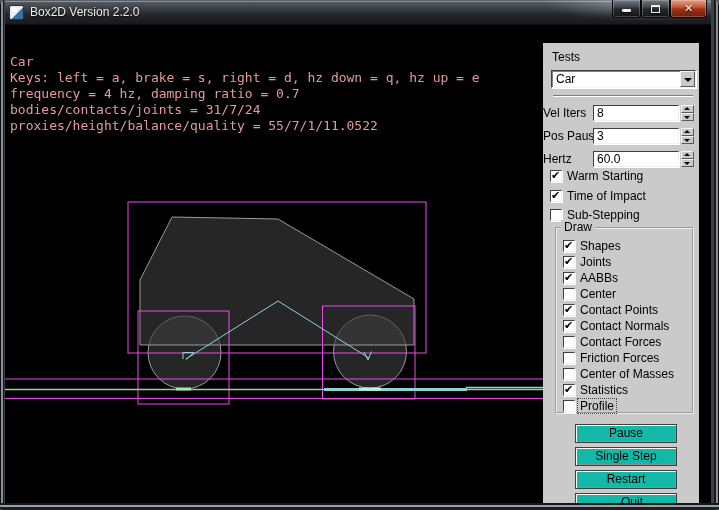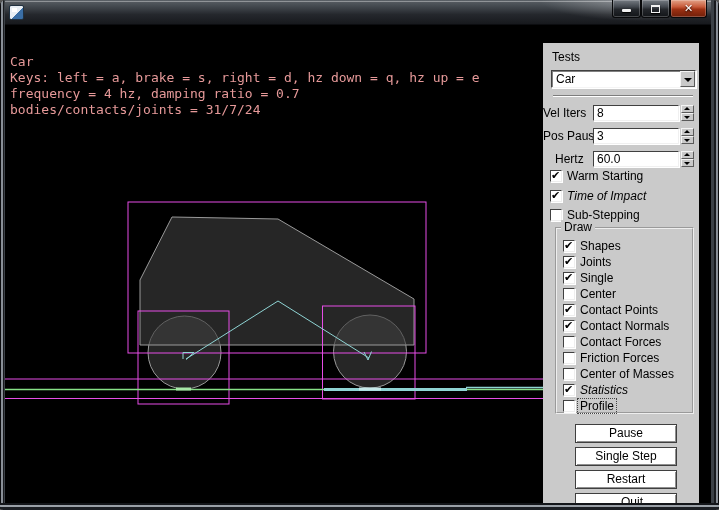--- a/index.html
+++ b/index.html
@@ -81,35 +81,36 @@
       border:1px solid; border-color:#404040 #eee #eee #404040; box-shadow:1px 1px 0 #fff; }
   .cbox .tick { position:absolute; left:0px; top:-2px; font-size:11px; font-weight:bold; color:#000;
       font-family:"DejaVu Sans", sans-serif; }
   .cblabel { position:absolute; white-space:nowrap; }
   .cblabel.focus { outline:1px dotted #444; padding:0 2px; margin-left:-2px; }
 
   .group { position:absolute; left:12px; top:184px; width:139px; height:187px;
       border:2px groove #eee; }
   .group-title { position:absolute; left:18px; top:177px; background:#CACACA; padding:0 3px; }
 
-  .pbtn { position:absolute; left:32px; width:102px; height:19px; background:#ffffff;
+  .pbtn { position:absolute; left:32px; width:102px; height:19px; background:#14b8a6;
       border:1px solid #3f3f3f; box-shadow:inset 1px 1px 0 #fff, inset -1px -1px 0 #8f8f8f;
       text-align:center; font-size:12px; line-height:17px; cursor:default; }
 </style>
 </head>
 <body>
 
 <div class="window">
 
   <div class="titlebar">
     <div class="shine"></div>
     <div class="topline"></div>
     <div class="app-icon">
         <i></i>
       </div>
+    <div class="title-text">Box2D Version 2.2.0</div>
     <div class="wbtn" style="left:612px;width:29px;">
       <div class="glyph-min"></div>
     </div>
     <div class="wbtn" style="left:641px;width:29px;">
       <div class="glyph-max"></div>
     </div>
     <div class="wbtn close" style="left:670px;width:37px;">
       <div class="glyph-close">✕</div>
     </div>
   </div>
@@ -129,21 +130,21 @@
         <line x1="324" y1="371.5" x2="467" y2="371.5" stroke="#8FD4D4" stroke-width="3"></line>
         <line x1="466" y1="369.5" x2="547" y2="369.5" stroke="#8FD4D4" stroke-width="1.5"></line>
         <line x1="278" y1="283" x2="186" y2="341" stroke="#8FD4D4" stroke-width="1"></line>
         <line x1="278" y1="283" x2="369" y2="340" stroke="#8FD4D4" stroke-width="1"></line>
         <polyline points="183,341 183,334.5 194,334.5 186,341.5" fill="none" stroke="#8FD4D4" stroke-width="1"></polyline>
         <polyline points="364,334 368,342 371.5,333.5" fill="none" stroke="#8FD4D4" stroke-width="1"></polyline>
         <rect x="176" y="369.5" width="15" height="3" fill="#A6E6A6"></rect>
         <rect x="359" y="369.5" width="22" height="3" fill="#C6EAEA"></rect>
       </svg>
 
-    <div class="stats" id="stats" style="color: rgb(230, 153, 153);"><div>Car</div><div>Keys: left = a, brake = s, right = d, hz down = q, hz up = e</div><div>frequency = 4 hz, damping ratio = 0.7</div><div>bodies/contacts/joints = 31/7/24</div></div>
+    <div class="stats" id="stats" style="color: rgb(230, 153, 153);"><div>Car</div><div>Keys: left = a, brake = s, right = d, hz down = q, hz up = e</div><div>frequency = 4 hz, damping ratio = 0.7</div><div>bodies/contacts/joints = 31/7/24</div><div>proxies/height/balance/quality = 55/7/1/11.0522</div></div>
 
     <div class="panel">
       <div class="plabel" style="left:9px;top:7px;">Tests</div>
 
       <div class="combo">
         <span class="combo-text">Car</span>
         <span class="combo-btn">
             <i></i>
           </span>
       </div>
@@ -168,81 +169,81 @@
             <span>3</span>
           </div>
           <div class="spinner" style="top: 85px;">
             <div class="spin up">
               <i></i>
             </div>
             <div class="spin dn">
               <i></i>
             </div>
           </div>
-          <div class="plabel flabel frow" style="top: 109px; padding-left: 12px;">Hertz</div>
+          <div class="plabel flabel frow" style="top: 109px;">Hertz</div>
           <div class="field" style="top: 108px;">
             <span>60.0</span>
           </div>
           <div class="spinner" style="top: 108px;">
             <div class="spin up">
               <i></i>
             </div>
             <div class="spin dn">
               <i></i>
             </div>
           </div>
         </div>
       <div id="main-checks">
           <div class="cbox" style="left: 7px; top: 127px;">
             <span class="tick">✔</span>
           </div>
           <div class="cblabel" style="left: 24px; top: 126px;">Warm Starting</div>
           <div class="cbox" style="left: 7px; top: 146.5px;">
             <span class="tick">✔</span>
           </div>
-          <div class="cblabel" style="left: 24px; top: 145.5px; font-style: italic;">Time of Impact</div>
+          <div class="cblabel" style="left: 24px; top: 145.5px;">Time of Impact</div>
           <div class="cbox" style="left: 7px; top: 166px;"></div>
           <div class="cblabel" style="left: 24px; top: 165px;">Sub-Stepping</div>
         </div>
 
       <div class="group"></div>
       <div class="group-title">Draw</div>
       <div id="draw-checks">
           <div class="cbox" style="left: 20px; top: 197px;">
             <span class="tick">✔</span>
           </div>
           <div class="cblabel" style="left: 37px; top: 196px;">Shapes</div>
           <div class="cbox" style="left: 20px; top: 213px;">
             <span class="tick">✔</span>
           </div>
           <div class="cblabel" style="left: 37px; top: 212px;">Joints</div>
           <div class="cbox" style="left: 20px; top: 229px;">
             <span class="tick">✔</span>
           </div>
-          <div class="cblabel" style="left: 37px; top: 228px;">Single</div>
+          <div class="cblabel" style="left: 37px; top: 228px;">AABBs</div>
           <div class="cbox" style="left: 20px; top: 245px;"></div>
           <div class="cblabel" style="left: 37px; top: 244px;">Center</div>
           <div class="cbox" style="left: 20px; top: 261px;">
             <span class="tick">✔</span>
           </div>
           <div class="cblabel" style="left: 37px; top: 260px;">Contact Points</div>
           <div class="cbox" style="left: 20px; top: 277px;">
             <span class="tick">✔</span>
           </div>
           <div class="cblabel" style="left: 37px; top: 276px;">Contact Normals</div>
           <div class="cbox" style="left: 20px; top: 293px;"></div>
           <div class="cblabel" style="left: 37px; top: 292px;">Contact Forces</div>
           <div class="cbox" style="left: 20px; top: 309px;"></div>
           <div class="cblabel" style="left: 37px; top: 308px;">Friction Forces</div>
           <div class="cbox" style="left: 20px; top: 325px;"></div>
           <div class="cblabel" style="left: 37px; top: 324px;">Center of Masses</div>
           <div class="cbox" style="left: 20px; top: 341px;">
             <span class="tick">✔</span>
           </div>
-          <div class="cblabel" style="left: 37px; top: 340px; font-style: italic;">Statistics</div>
+          <div class="cblabel" style="left: 37px; top: 340px;">Statistics</div>
           <div class="cbox" style="left: 20px; top: 357px;"></div>
           <div class="cblabel focus" style="left: 37px; top: 356px;">Profile</div>
         </div>
 
       <div id="buttons">
           <div class="pbtn" style="top: 381px;">Pause</div>
           <div class="pbtn" style="top: 404px;">Single Step</div>
           <div class="pbtn" style="top: 427px;">Restart</div>
           <div class="pbtn" style="top: 450px; padding-left: 12px;">Quit</div>
         </div>

